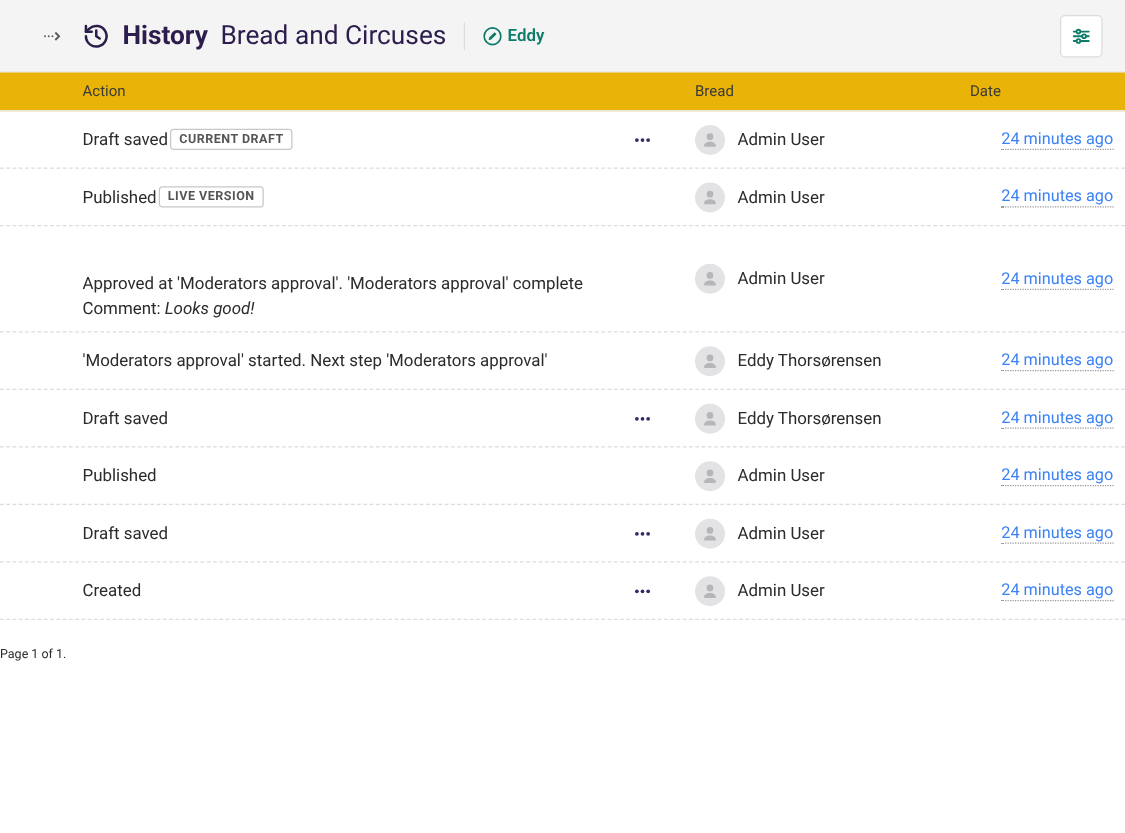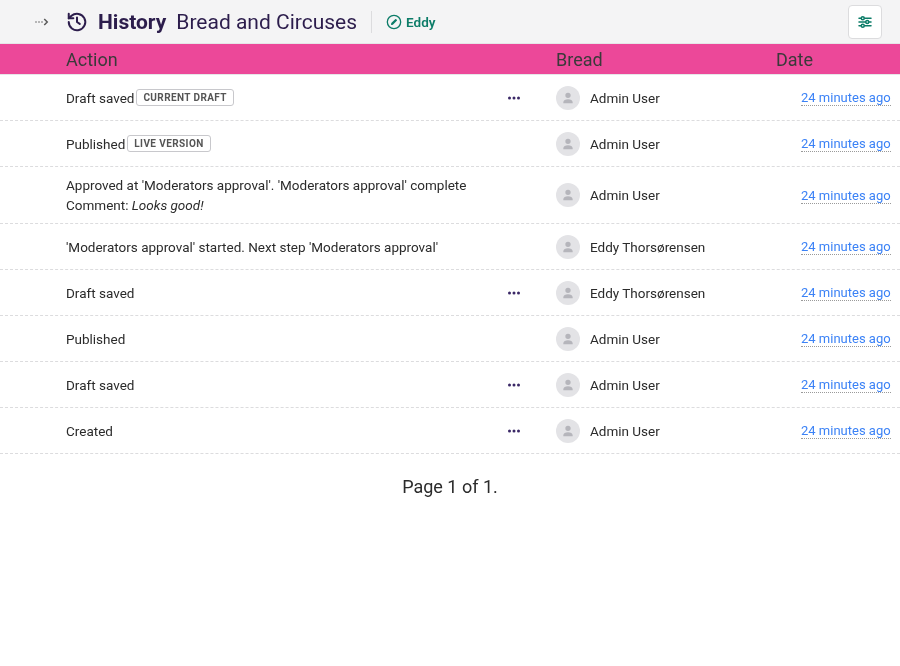--- a/index.html
+++ b/index.html
@@ -1,18 +1,18 @@
 <!DOCTYPE html>
 <html><head>
 <meta charset="utf-8">
 <style>
   * { box-sizing: border-box; margin: 0; padding: 0; }
   html, body { width: 900px; height: 666px; font-family: -apple-system, BlinkMacSystemFont, "Segoe UI", Roboto, "Helvetica Neue", Arial, sans-serif; background: #fff; color: #2b2b2b; }
   .header {
-    display: flex; align-items: center; height: 44px;
+    display: flex; align-items: center; height: 58px;
     padding: 0 18px 0 30px; background: #f4f4f5;
     border-bottom: 1px solid #e6e6e8;
   }
   .expand-btn {
     width: 24px; height: 24px; display:flex; align-items:center; justify-content:center;
     color:#5a5a5a; cursor:pointer; margin-right: 8px;
   }
   .title-wrap { display:flex; align-items:center; gap: 10px; margin-left: 4px; }
   .history-icon { width: 22px; height: 22px; color:#2c1d4c; display:flex; align-items:center; }
   .title-history { font-size: 21px; font-weight: 700; color:#2c1d4c; }
@@ -23,32 +23,32 @@
     color:#0c7c68; cursor:pointer;
   }
   .edit-btn svg { width:16px; height:16px; }
   .spacer { flex:1; }
   .settings-btn {
     width:34px; height:34px; border:1px solid #dcdcde; border-radius:4px; background:#fff;
     display:flex; align-items:center; justify-content:center; cursor:pointer; color:#0c7c68;
   }
   .table-head {
     display:flex; align-items:center; height:31px; padding: 0 0 0 66px;
-    font-size: 18px; color:#3a3a3a; background:#ec4899;
+    font-size: 12px; color:#3a3a3a; background:#eab308;
     border-bottom: 1px solid #e6e6e8;
   }
   .col-action { flex: 0 0 490px; }
   .col-user   { flex: 0 0 220px; }
   .col-date   { flex: 1; }
   .row {
     display:flex; align-items:center; min-height:46px; padding: 10px 0 10px 66px;
     border-bottom: 1px dashed #dcdcde; font-size:13.5px; color:#2b2b2b;
   }
   .row .col-action { display:flex; align-items:center; gap:2px; padding-right: 20px;}
-  .row.multi .col-action { display:block; }
+  .row.multi .col-action { display:block;margin-top:28px; }
   .tag {
     font-size: 10px; font-weight:700; letter-spacing:0.4px; color:#555;
     border:1px solid #c8c8cc; border-radius:3px; padding: 2px 6px;
     text-transform: uppercase;
   }
   .dots-btn {
     width:24px; height:24px; display:flex; align-items:center; justify-content:center;
     cursor:pointer; color:#3a2866; margin-left:auto; margin-right: 10px;
   }
   .dots-btn svg circle { fill: currentColor; }
@@ -56,21 +56,21 @@
   .avatar {
     width:24px; height:24px; border-radius:50%; background:#e3e3e6;
     display:flex; align-items:center; justify-content:center; color:#b5b5bb;
   }
   .avatar svg { width:16px; height:16px; }
   .col-date-cell { flex:1; font-size:13px; }
   .col-date-cell span { color:#3b82f6; border-bottom: 1px dotted #9a9a9a; cursor: default; margin-left: 25px;}
   .commentline { margin-top:4px; }
   .commentline em { font-style: italic; }
   .pager {
-    text-align:center; font-size:18px; color:#2b2b2b; padding: 22px 0;
+    text-align:left; font-size:10px; color:#2b2b2b; padding: 22px 0;
   }
 </style>
 </head>
 <body>
 
 <div class="header">
   <div class="expand-btn">
     <svg viewBox="0 0 24 24" width="18" height="18" fill="none" stroke="currentColor" stroke-width="2">
       <circle cx="4" cy="12" r="1" fill="currentColor" stroke="none"></circle>
       <circle cx="8" cy="12" r="1" fill="currentColor" stroke="none"></circle>

